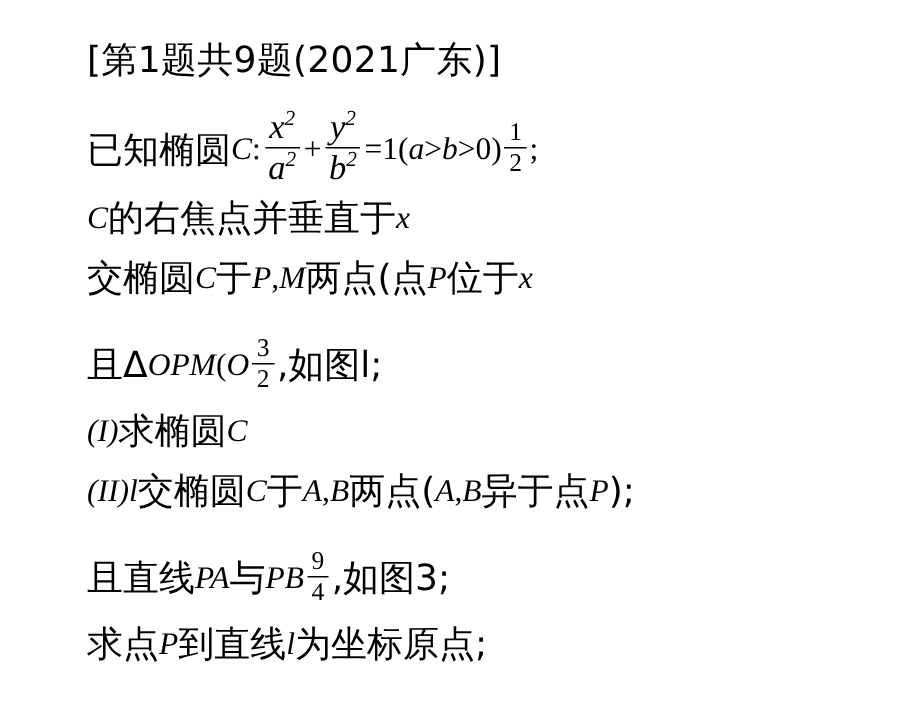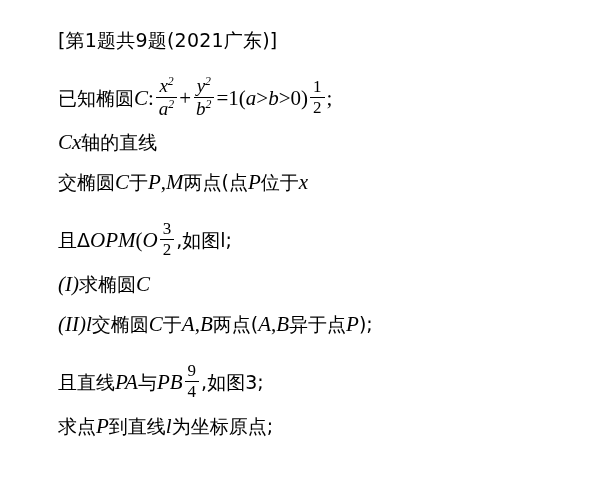--- a/index.html
+++ b/index.html
@@ -50,21 +50,21 @@
   .it {
     font-style: italic;
   }
   
   .frac {
     display: inline-flex;
     flex-direction: column;
     align-items: center;
     justify-content: center;
     vertical-align: middle;
-    font-size: 19px;
+    font-size: 23px;
     line-height: 1.05;
     margin: 0 2px;
     position: relative;
     top: -1px;
   }
   .frac .num {
     padding: 0 3px 1px 3px;
     border-bottom: 1.4px solid #000;
   }
   .frac .den {
@@ -74,21 +74,21 @@
     font-size: 17px;
   }
   
   sup {
     font-size: 0.62em;
     vertical-align: super;
     line-height: 0;
   }
   .cjk {
     font-family: "DejaVu Sans", "Liberation Sans", sans-serif;
-    font-size: 19px;
+    font-size: 24px;
   }
   .tok {
     display: inline-block;
   }
 </style>
 </head>
 <body>
 
 <div class="page">
   <div class="content">
@@ -117,22 +117,22 @@
         <span class="tok">&gt;0)</span>
         <span class="frac frac-sm">
           <span class="num">1</span>
           <span class="den">2</span>
         </span>
         <span class="tok">;</span>
     </div>
 
     <div class="line line-short">
         <span class="it tok">C</span>
+        <span class="cjk">的右焦点并垂直于</span>
         <span class="it tok">x</span>
-        <span class="cjk">轴的直线</span>
     </div>
 
     <div class="line line-short">
       <span class="cjk">交椭圆</span>
         <span class="it tok">C</span>
         <span class="cjk">于</span>
         <span class="it tok">P</span>
         <span class="tok">,</span>
         <span class="it tok">M</span>
         <span class="cjk">两点(点</span>

